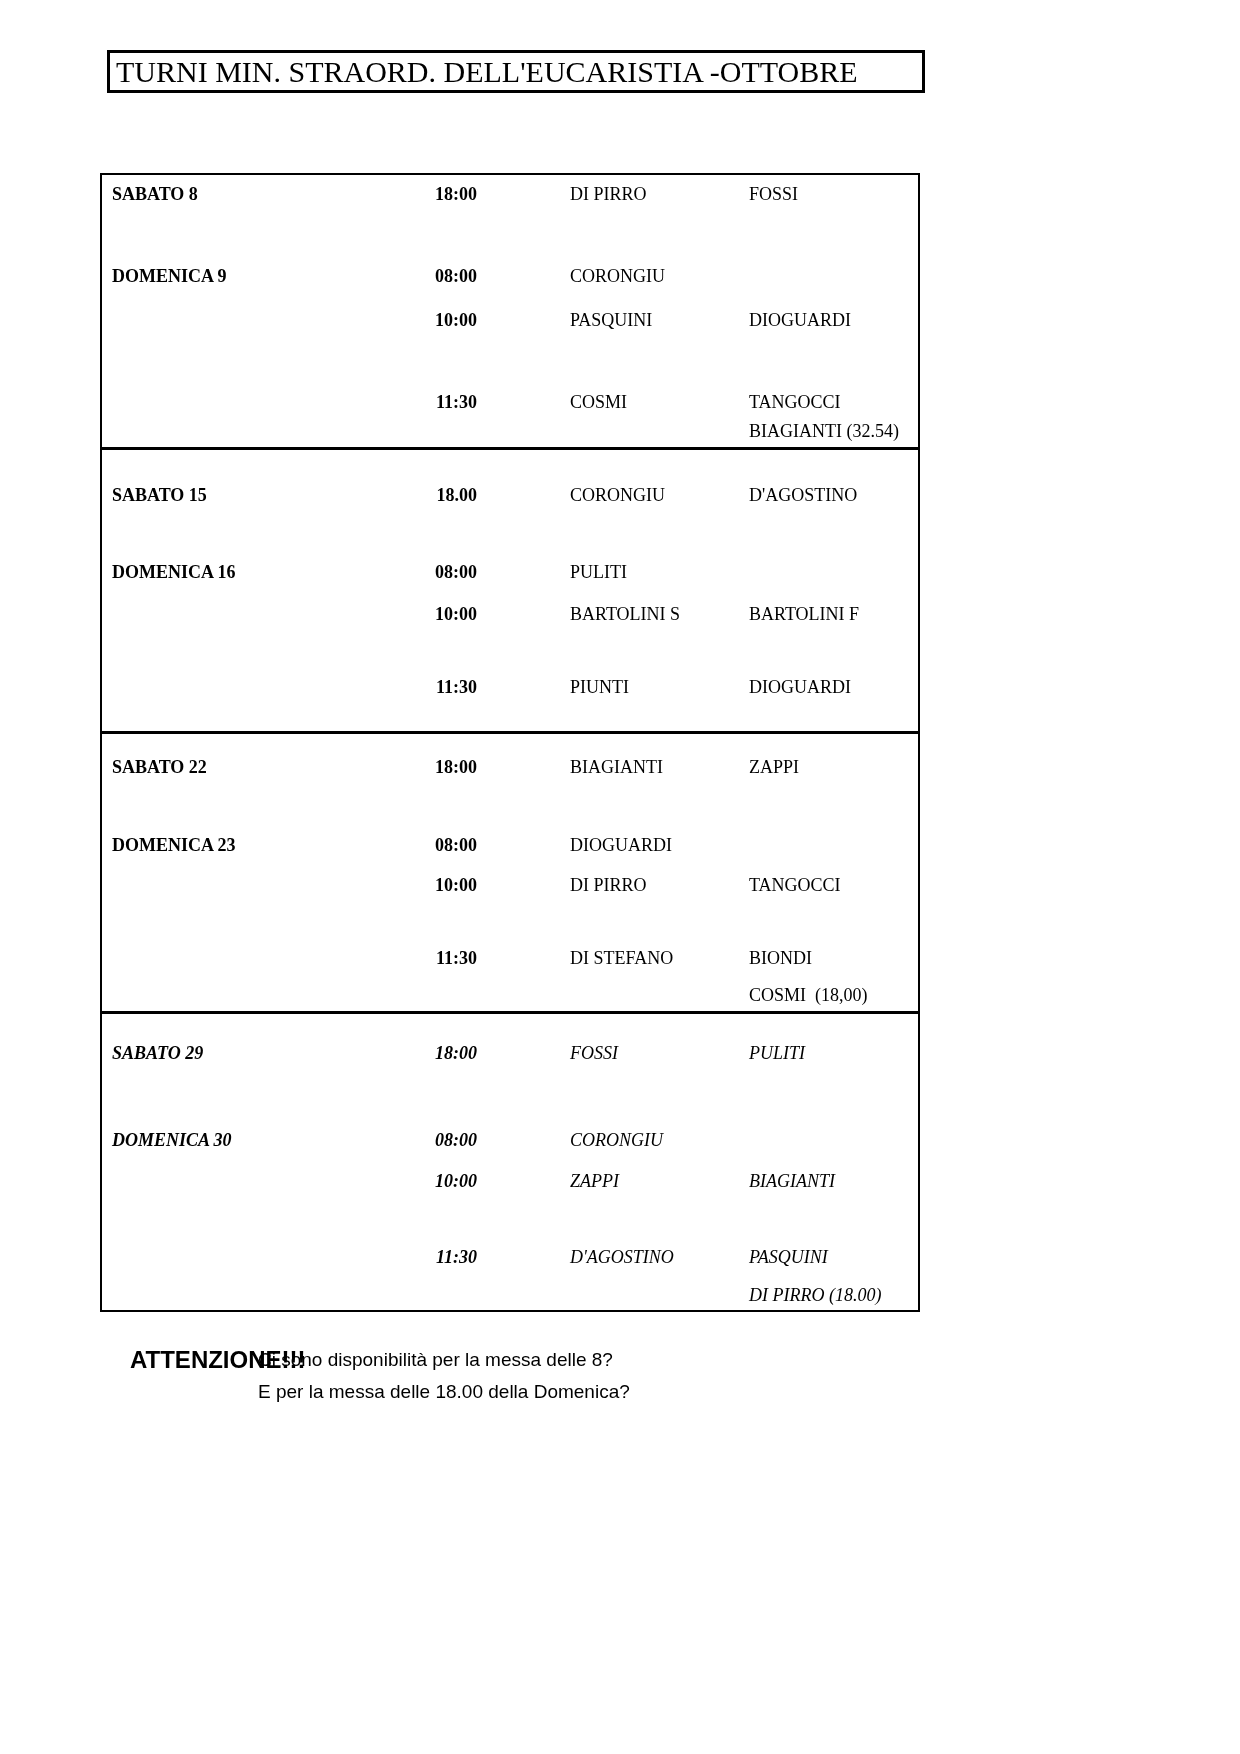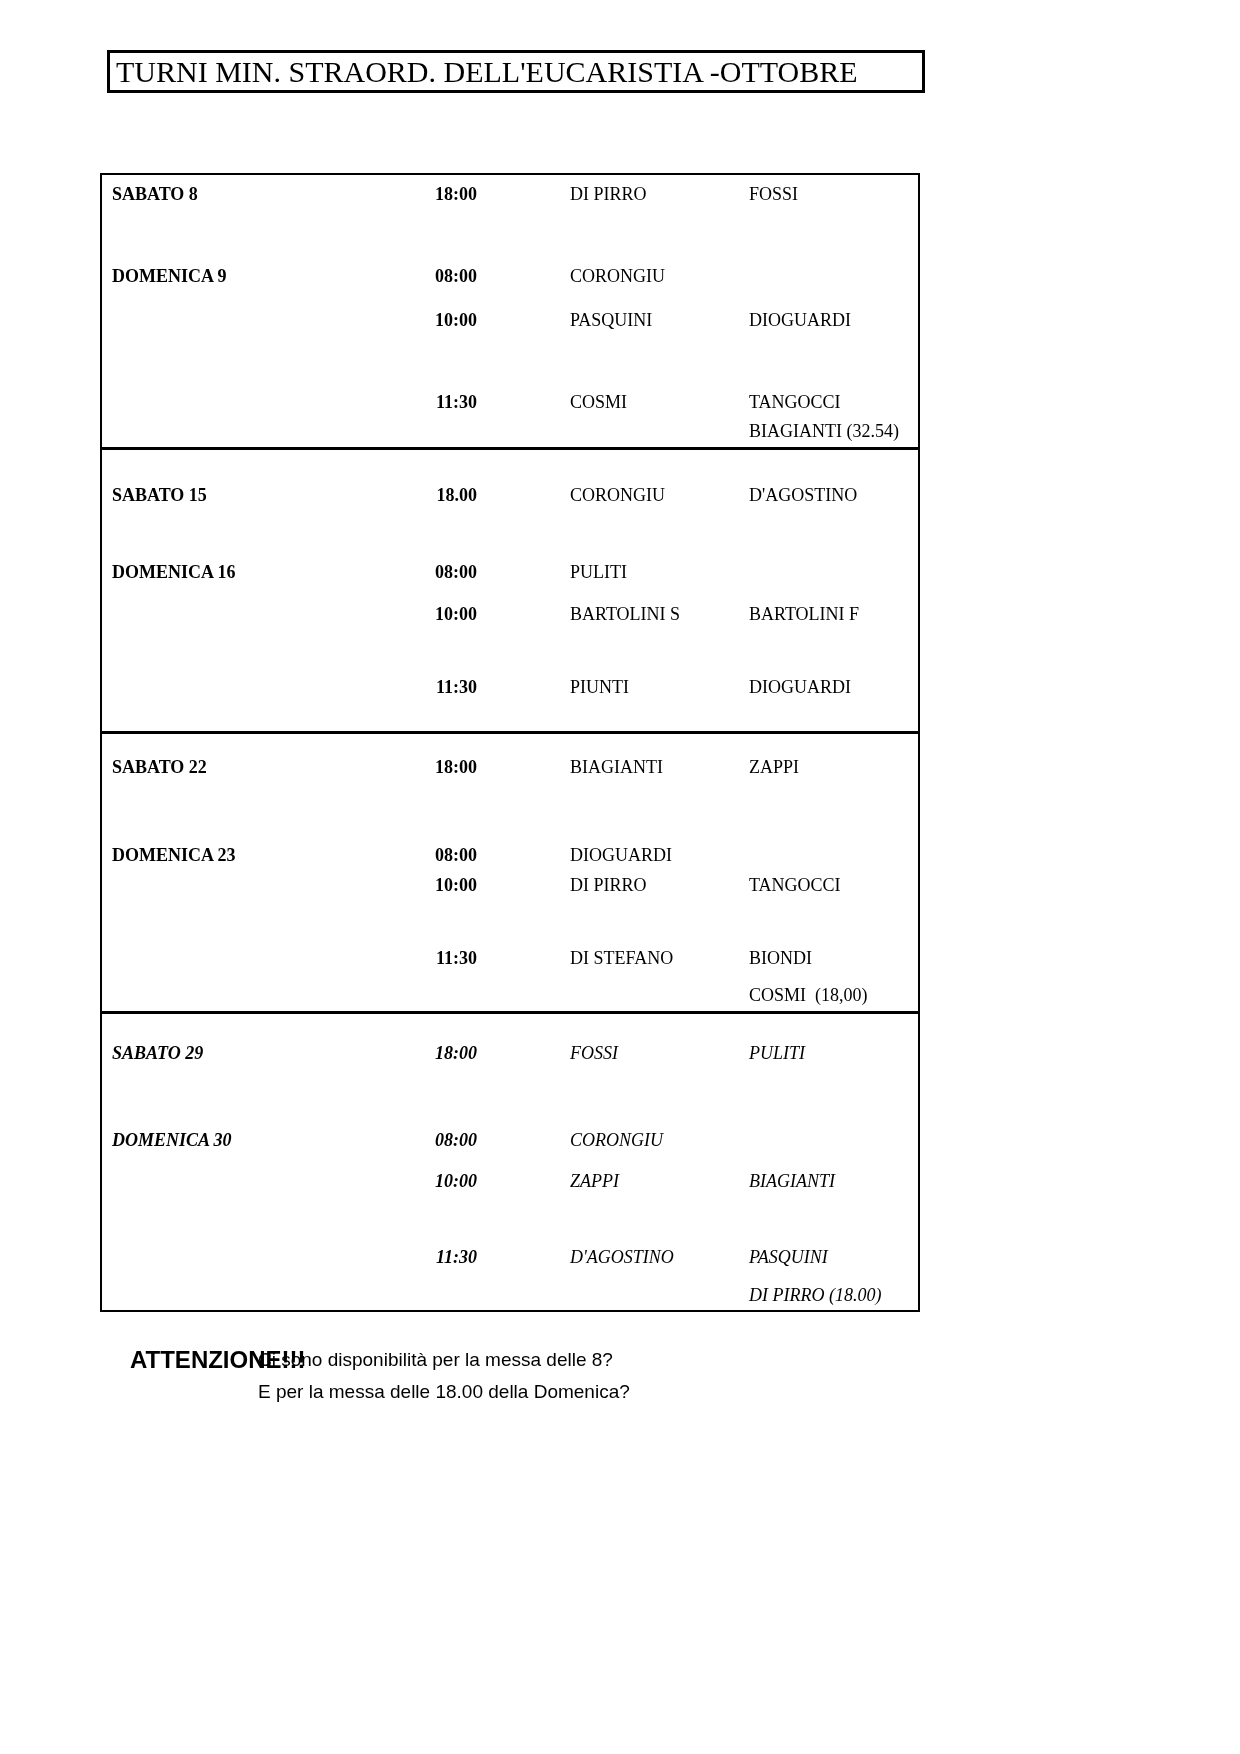--- a/index.html
+++ b/index.html
@@ -153,21 +153,21 @@
       </div>
     </div>
 
     <div class="block" style="height:277px;">
       <div class="row" style="top:22px">
         <span class="cell day">SABATO 22</span>
         <span class="cell time">18:00</span>
         <span class="cell n1">BIAGIANTI</span>
         <span class="cell n2">ZAPPI</span>
       </div>
-      <div class="row" style="top:110px">
+      <div class="row" style="top:100px">
         <span class="cell day">DOMENICA 23</span>
         <span class="cell time">08:00</span>
         <span class="cell n1">DIOGUARDI</span>
         <span class="cell n2"></span>
       </div>
       <div class="row" style="top:140px">
         <span class="cell day"></span>
         <span class="cell time">10:00</span>
         <span class="cell n1">DI PIRRO</span>
         <span class="cell n2">TANGOCCI</span>

